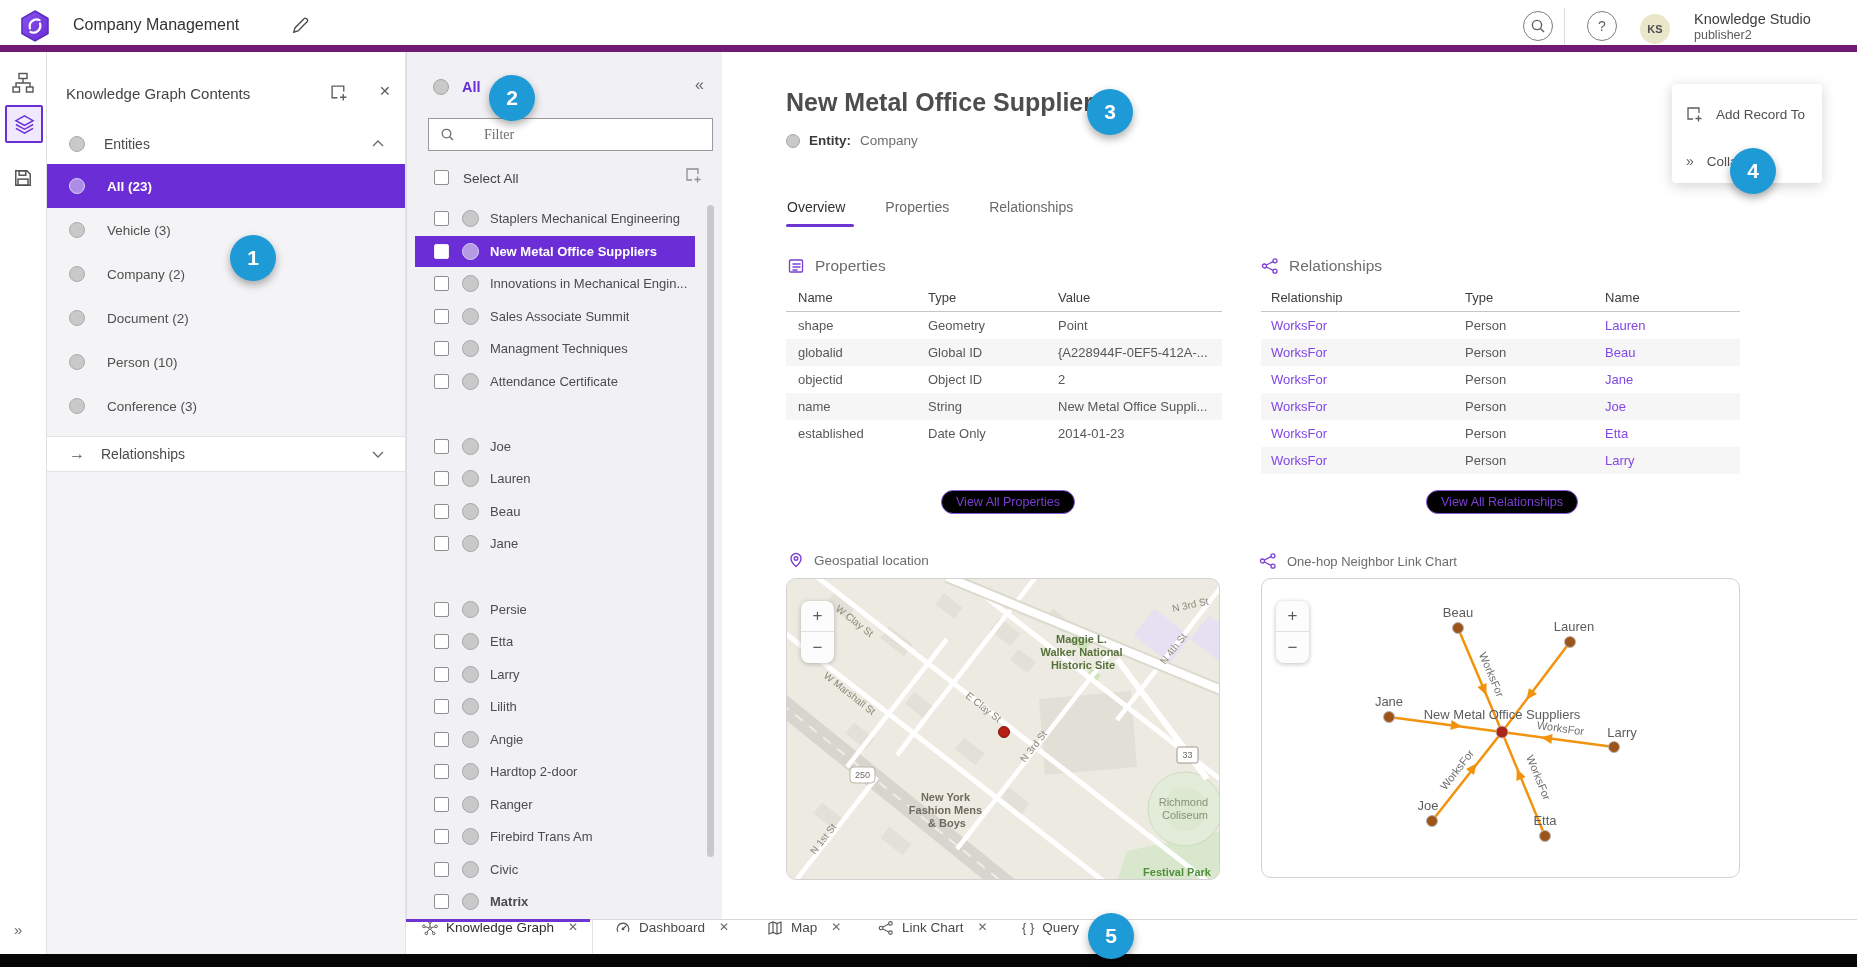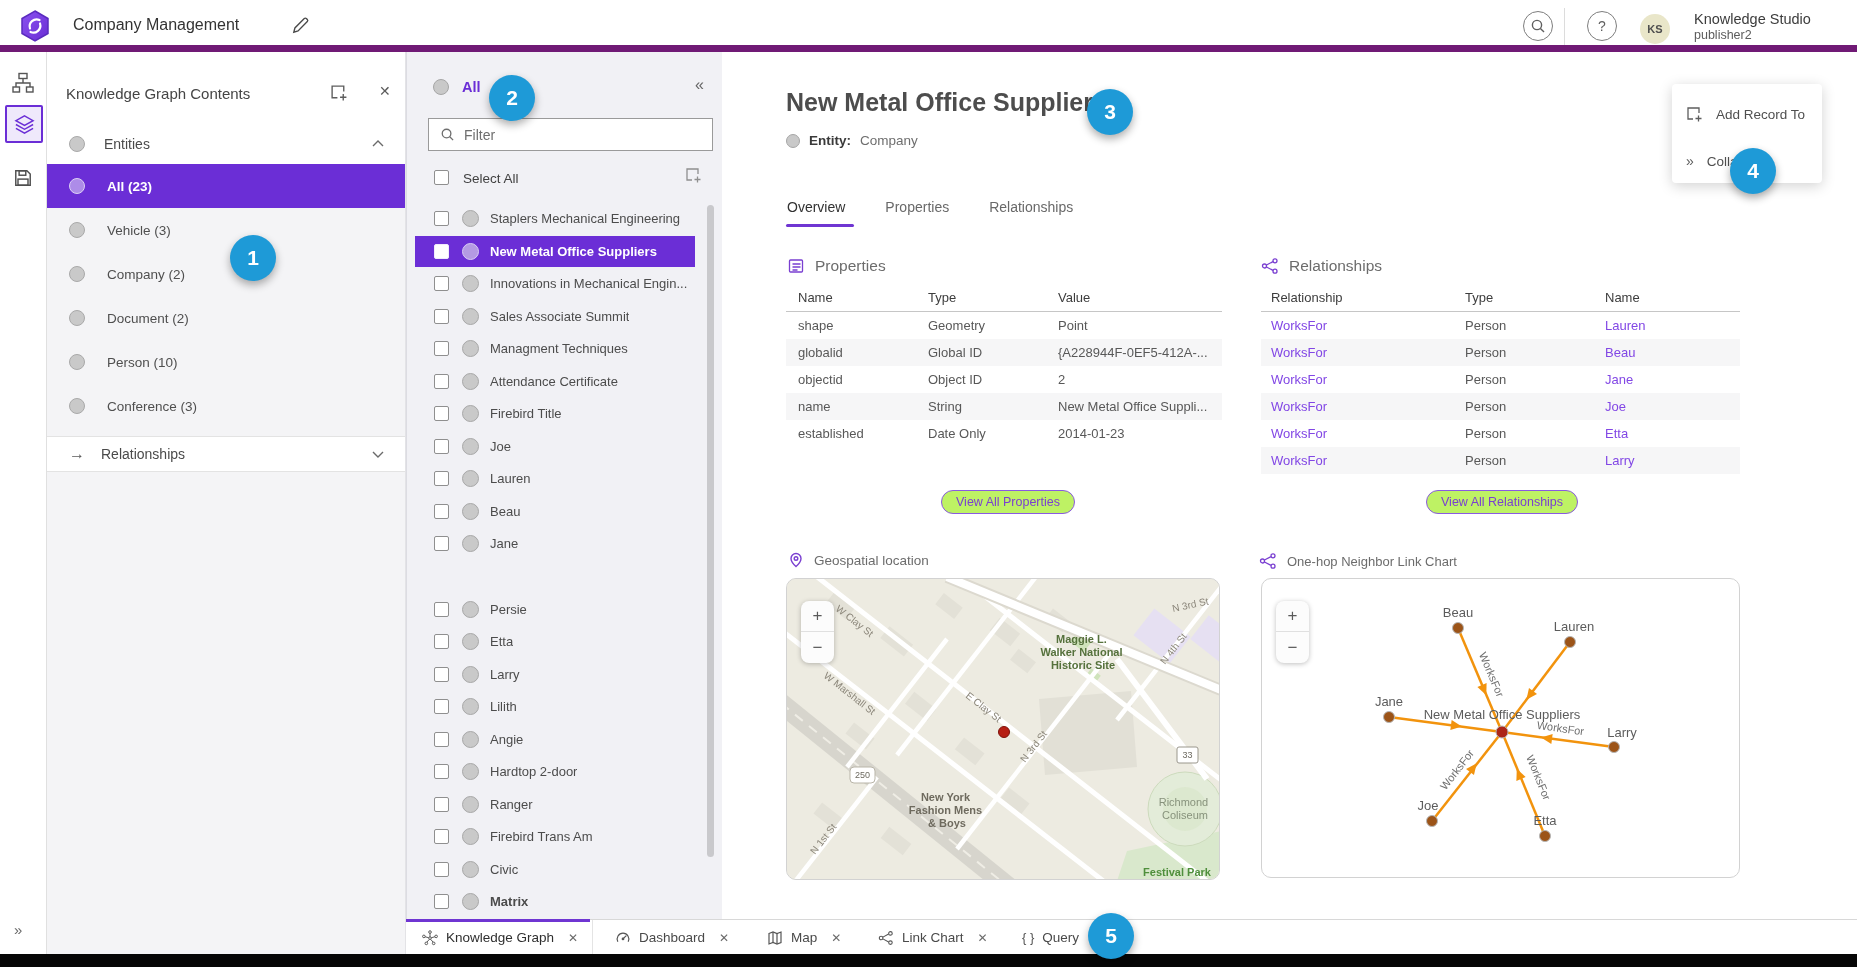--- a/index.html
+++ b/index.html
@@ -38,21 +38,21 @@
   .type-row.sel { background:#6b2ed6; color:#fff; font-weight:bold; }
   .type-row.sel .gray-dot { background:rgba(255,255,255,.45); border-color:#dcd0f5; }
   .rel-row { position:absolute; left:0; top:384px; width:100%; height:36px; background:#fff; border-top:1px solid #e3e3e3; border-bottom:1px solid #e3e3e3; display:flex; align-items:center; font-size:14px; color:#4a4a4a; cursor:pointer; }
 
   
   .records { position:absolute; left:406px; top:52px; width:316px; height:867px; background:#f1f1f5; border-left:1px solid #dcdce2; z-index:20; overflow:hidden; }
   .scope-row { position:absolute; left:26px; top:27px; display:flex; align-items:center; gap:13px; }
   .scope-lbl { font-size:14.5px; font-weight:bold; color:#6b2ed6; }
   .collapse-left { position:absolute; left:288px; top:24px; font-size:16px; color:#666; cursor:pointer; }
   .filter-box { position:absolute; left:21px; top:66px; width:285px; height:33px; background:#fff; border:1px solid #9a9a9a; display:flex; align-items:center; }
-  .filter-box input { border:0; outline:none; font-size:14px; color:#3c3c3c; width:230px; font-family:Liberation Sans, sans-serif; background:transparent; }
+  .filter-box input { border:0; outline:none; font-size:14px; color:#3c3c3c; width:230px; font-family:Liberation Serif, serif; background:transparent;margin-left:20px; }
   .filter-box input::placeholder { color:#6e6e6e; }
   .selall-row { position:absolute; left:0px; top:113px; width:100%; height:26px; }
   .cbx { display:inline-block; width:15px; height:15px; background:#fff; border:1.5px solid #8f8f8f; border-radius:2px; }
   .rec-row { position:absolute; left:8px; width:280px; height:31px; display:flex; align-items:center; font-size:13px; color:#4c4c4c; cursor:pointer; }
   .rec-row .cbx { margin-left:19px; }
   .rec-dot { width:17px; height:17px; border-radius:50%; background:#c9c9c9; border:1.5px solid #a8a8a8; margin-left:13px; }
   .rec-row span.lbl { margin-left:11px; white-space:nowrap; overflow:hidden; text-overflow:ellipsis; max-width:205px; }
   .rec-row.sel { background:#6b2ed6; color:#fff; font-weight:bold; }
   .rec-row.sel .rec-dot { background:#b49ae3; border-color:#d9cbf5; }
   .rec-row.sel .cbx { border-color:#f0eafc; }
@@ -68,33 +68,33 @@
   .tab-underline { position:absolute; left:786px; top:224px; width:68px; height:3px; background:#6f35d2; border-radius:2px; z-index:11; }
   .section-head { position:absolute; display:flex; align-items:center; gap:10px; font-size:15.5px; color:#6c6c6c; z-index:11; }
   .tbl { position:absolute; z-index:11; font-size:13px; }
   .tbl .thead { display:flex; height:22px; color:#3d3d3d; border-bottom:1px solid #c6c6c6; }
   .tbl .tr { display:flex; height:27px; align-items:center; color:#585858; }
   .tbl .tr.stripe { background:#f6f6f7; }
   .td { padding-left:12px; white-space:nowrap; overflow:hidden; }
   .pt-c1 { width:130px; } .pt-c2 { width:130px; } .pt-c3 { width:176px; }
   .rt-c1 { width:192px; } .rt-c2 { width:140px; } .rt-c3 { width:147px; }
   .plink { color:#8247e5; cursor:pointer; }
-  .pill-btn { position:absolute; height:24px; padding:0 14px; border:1px solid #8a5ae0; border-radius:12px; background:#bef264; color:#7a3fd1; font-size:12.5px; display:flex; align-items:center; cursor:pointer; z-index:11; font-family:"Liberation Sans",sans-serif; }
+  .pill-btn { position:absolute; height:24px; padding:0 14px; border:1px solid #8a5ae0; border-radius:12px; background:#000000; color:#7a3fd1; font-size:12.5px; display:flex; align-items:center; cursor:pointer; z-index:11; font-family:"Liberation Sans",sans-serif; }
   .card { position:absolute; border:1px solid #d2d2d2; border-radius:10px; overflow:hidden; z-index:11; }
   .zoom-ctl { position:absolute; left:14px; top:22px; width:33px; height:62px; background:#fcfcfc; border-radius:8px; box-shadow:0 1px 5px rgba(0,0,0,.25); z-index:5; }
   .zoom-ctl .z { height:31px; display:flex; align-items:center; justify-content:center; font-size:17px; color:#5a5a5a; cursor:pointer; }
   .zoom-ctl .z:first-child { border-bottom:1px solid #e0e0e0; }
 
   
   .ctx-menu { position:absolute; left:1672px; top:84px; width:150px; height:99px; background:#fff; border-radius:4px; box-shadow:0 3px 14px rgba(0,0,0,.18); z-index:50; }
   .ctx-item { position:absolute; left:0; width:100%; height:44px; display:flex; align-items:center; gap:13px; padding-left:14px; font-size:13.5px; color:#4f4f4f; cursor:pointer; }
 
   
   .tabbar { position:absolute; left:406px; top:919px; width:1451px; height:35px; background:#fff; border-top:1px solid #d8d8d8; z-index:25; }
-  .btab { position:absolute; top:0; height:35px; display:flex; align-items:center; gap:8px; font-size:13.5px; color:#4a4a4a; cursor:pointer; }
+  .btab { position:absolute; top:0; height:35px; display:flex; gap:8px; font-size:13.5px; color:#4a4a4a; cursor:pointer; }
   .btab .x { font-size:12px; color:#6a6a6a; margin-left:6px; cursor:pointer; }
   .btab.active::before { content:""; position:absolute; left:-16px; right:-12px; top:-1px; height:3px; background:#6f35d2; }
   .btab.active { color:#2f2f2f; font-weight:500; }
   .btab-sep { position:absolute; left:186px; top:0; width:1px; height:35px; background:#e4e4e4; }
   .blackbar { position:absolute; left:0; top:954px; width:1857px; height:13px; background:#060606; z-index:45; }
 
   
   .badge { position:absolute; width:46px; height:46px; border-radius:50%; background:#1e9ad7; color:#fff; font-size:21px; font-weight:bold; display:flex; align-items:center; justify-content:center; box-shadow:0 4px 9px rgba(0,0,0,.32); z-index:60; }
 
   .small-dot { width:14px; height:14px; border-radius:50%; background:#c9c9c9; border:1.5px solid #a6a6a6; }
@@ -264,25 +264,20 @@
     </div>
   <div class="rec-row" style="top:281px;">
       <span class="cbx"></span>
       <span class="rec-dot"></span>
       <span class="lbl">Managment Techniques</span>
     </div>
   <div class="rec-row" style="top:314px;">
       <span class="cbx"></span>
       <span class="rec-dot"></span>
       <span class="lbl">Attendance Certificate</span>
-    </div>
-  <div class="rec-row" style="top:346px;">
-      <span class="cbx"></span>
-      <span class="rec-dot"></span>
-      <span class="lbl">Firebird Title</span>
     </div>
   <div class="rec-row" style="top:379px;">
       <span class="cbx"></span>
       <span class="rec-dot"></span>
       <span class="lbl">Joe</span>
     </div>
   <div class="rec-row" style="top:411px;">
       <span class="cbx"></span>
       <span class="rec-dot"></span>
       <span class="lbl">Lauren</span>

